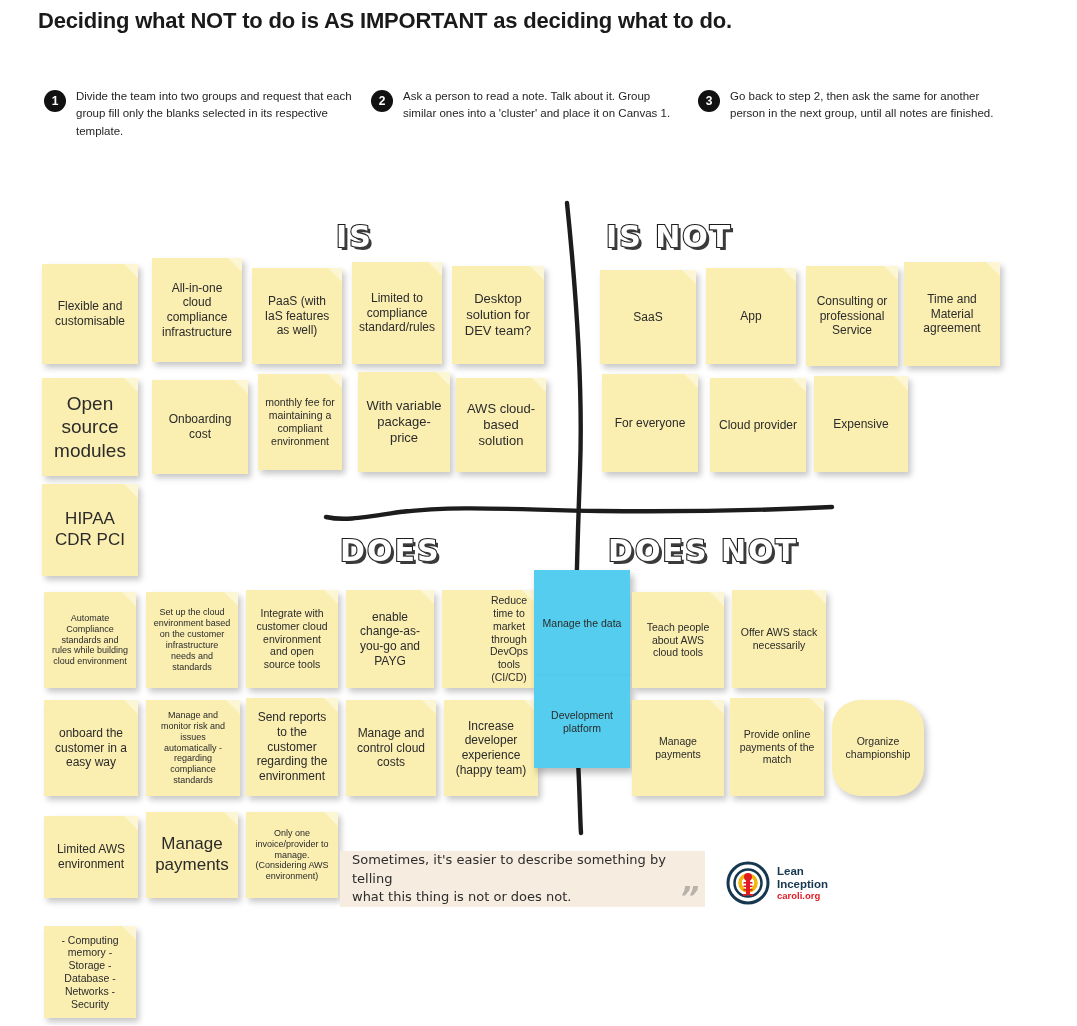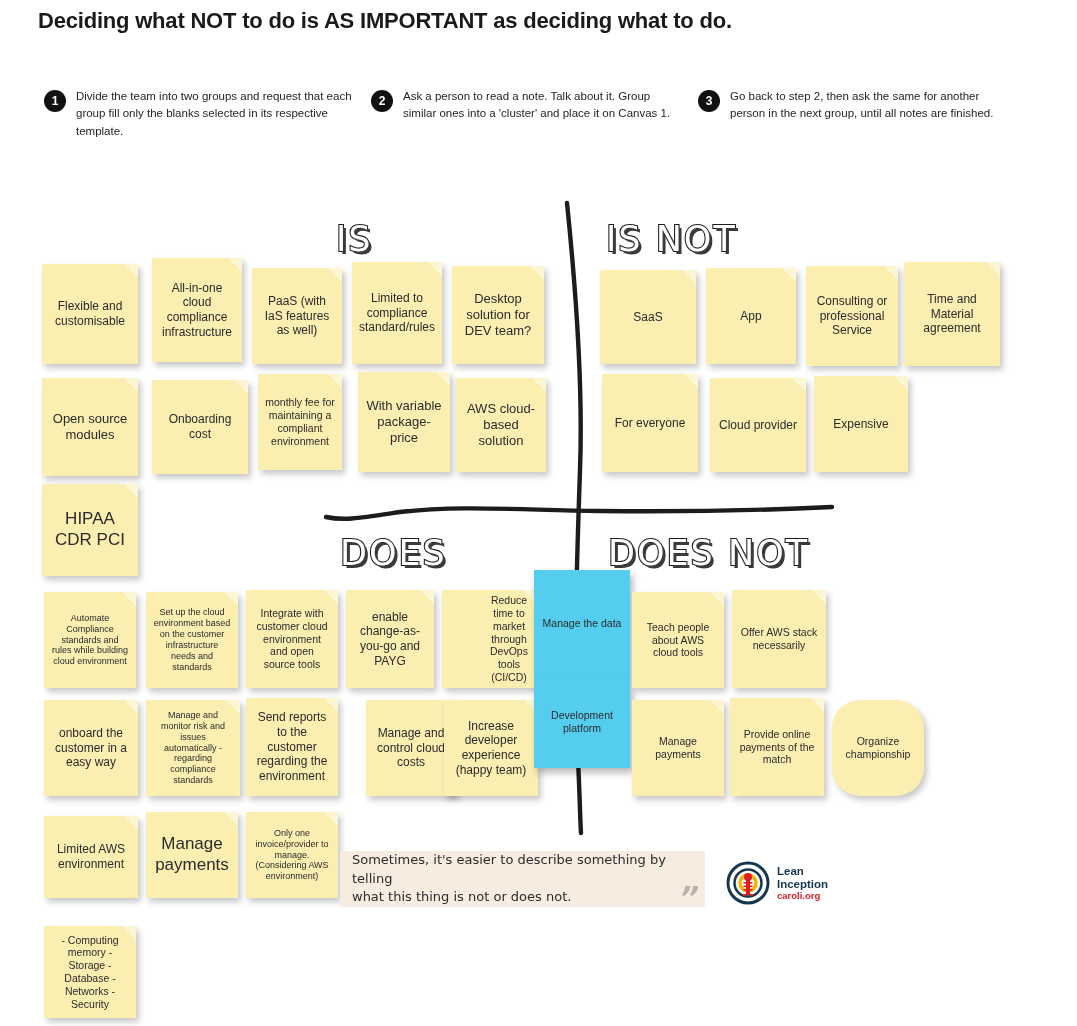--- a/index.html
+++ b/index.html
@@ -65,22 +65,22 @@
     position: absolute;
     left: 0; top: 0;
     width: 1077px; height: 1026px;
     pointer-events: none;
   }
 
   
   .quad-title {
     position: absolute;
     font-family: "DejaVu Sans", sans-serif;
-    font-weight: normal;
-    font-size: 35px;
+    font-weight: bold;
+    font-size: 30px;
     letter-spacing: 2px;
     color: #ffffff;
     -webkit-text-stroke: 2.2px #1c1c1c;
     paint-order: stroke fill;
     text-shadow: 3px 3px 0 #3a3a3a;
     white-space: nowrap;
   }
   #title-is     { left: 336px; top: 219px; }
   #title-is-not { left: 606px; top: 219px; }
   #title-does     { left: 340px; top: 533px; }
@@ -114,21 +114,21 @@
   }
   .note.blue::after { display: none; }
   .note .note-text { display: block; width: 100%; }
 
   
   .fs-xs  { font-size:  9px; }
   .fs-s   { font-size: 10.5px; }
   .fs-m   { font-size: 12px; }
   .fs-l   { font-size: 13px; }
   .fs-xl  { font-size: 17px; }
-  .fs-xxl { font-size: 13px; }
+  .fs-xxl { font-size: 19px; }
 
   
   #quote-banner {
     position: absolute;
     left: 340px; top: 851px;
     width: 365px; height: 56px;
     background: #f6ece0;
     display: flex;
     align-items: center;
     padding: 4px 26px 4px 12px;
@@ -283,21 +283,21 @@
 
   <div class="note" style="left:44px;  top:700px; width:94px;  height:96px;">
     <span class="note-text fs-m">onboard the customer in a easy way</span>
     </div>
   <div class="note" style="left:146px; top:700px; width:94px;  height:96px;">
     <span class="note-text fs-xs">Manage and monitor risk and issues automatically - regarding compliance standards</span>
     </div>
   <div class="note" style="left:246px; top:698px; width:92px;  height:98px;">
     <span class="note-text fs-m">Send reports to the customer regarding the environment</span>
     </div>
-  <div class="note" style="left:366px; top:700px; width:90px;  height:96px;">
+  <div class="note" style="left:346px; top:700px; width:90px;  height:96px;">
     <span class="note-text fs-m">Manage and control cloud costs</span>
     </div>
   <div class="note" style="left:444px; top:700px; width:94px;  height:96px;">
     <span class="note-text fs-m">Increase developer experience (happy team)</span>
     </div>
   <div class="note blue" style="left:534px; top:676px; width:96px;  height:92px;">
     <span class="note-text fs-s">Development platform</span>
     </div>
 
   <div class="note" style="left:44px;  top:816px; width:94px;  height:82px;">

